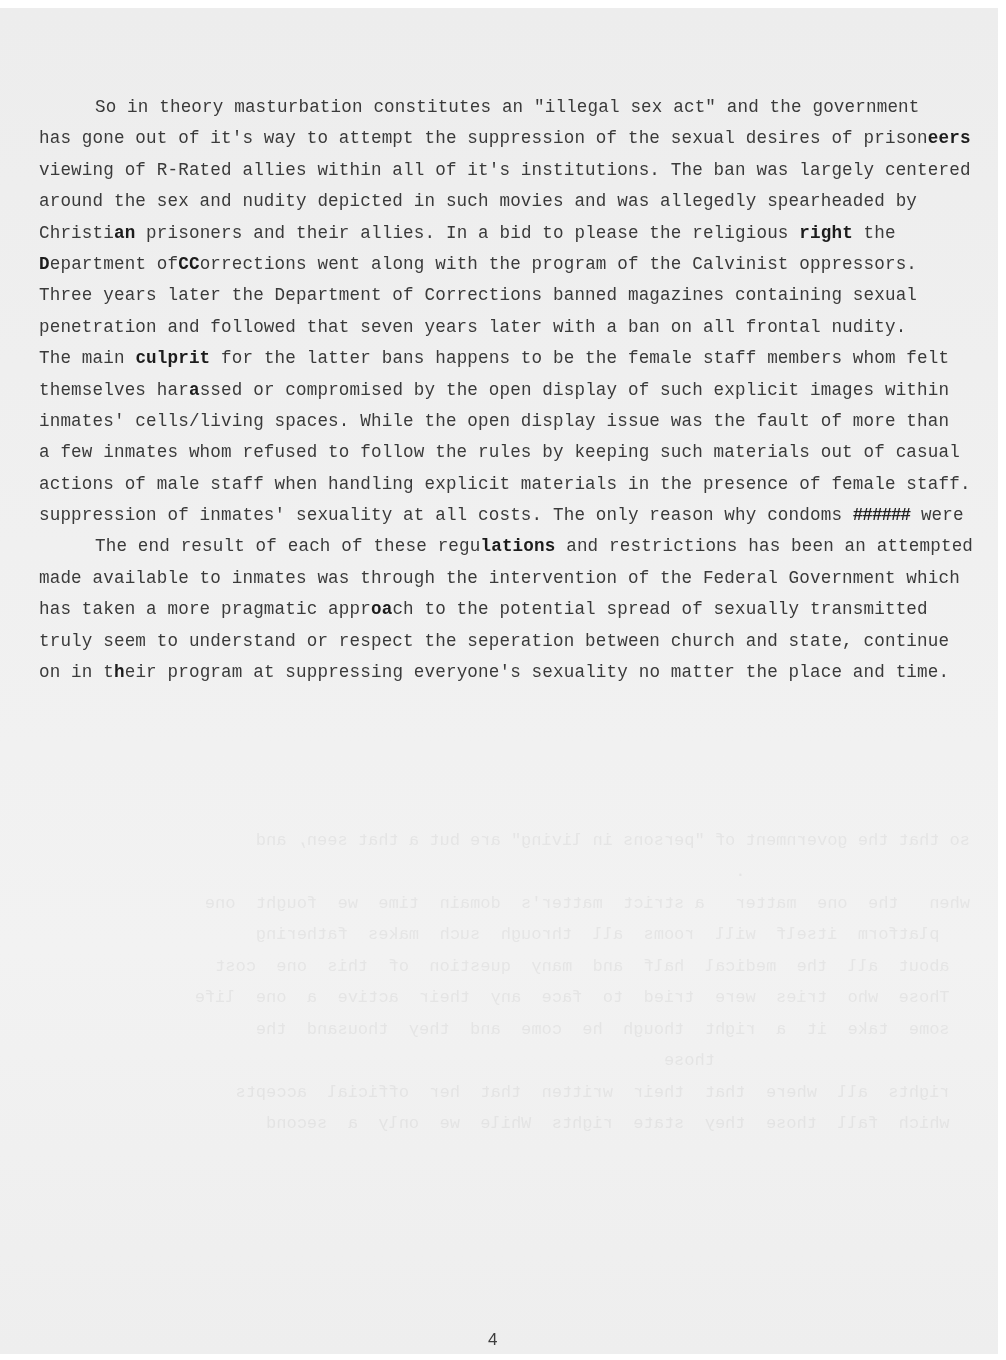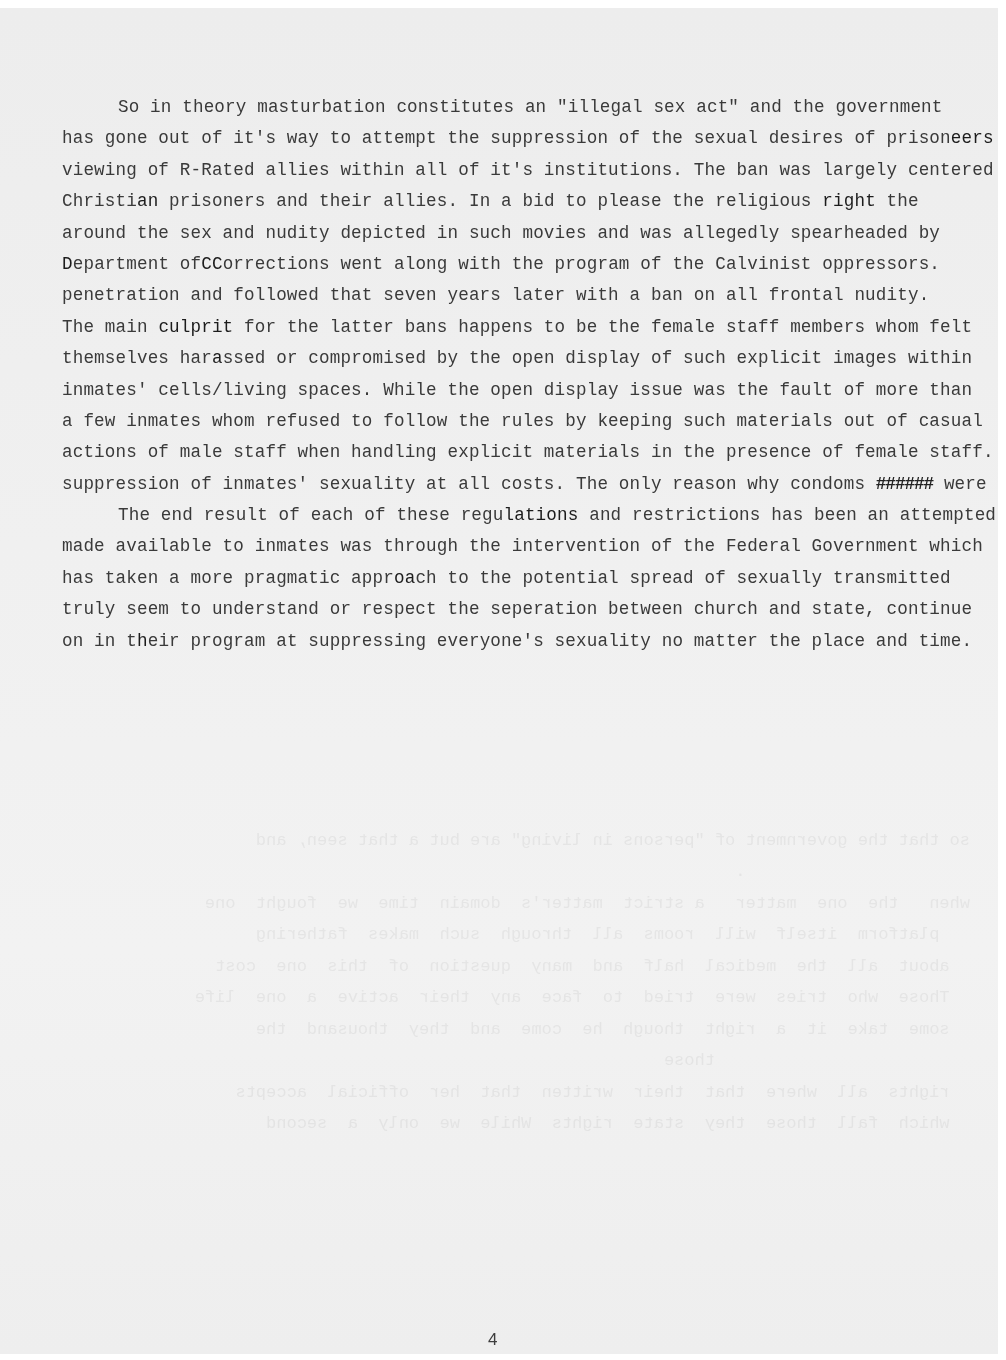--- a/index.html
+++ b/index.html
@@ -17,38 +17,38 @@
   .page {
     position: absolute;
     left: 0;
     top: 8px;
     width: 998px;
     height: 1346px;
     background: linear-gradient(180deg, #ededed 0%, #f0f0f0 40%, #f2f2f2 70%, #eeeeee 100%);
   }
   .text-block {
     position: absolute;
-    left: 62px;
+    left: 39px;
     top: 84px;
     width: 930px;
   }
   .line {
     height: 31.4px;
     line-height: 31.4px;
     font-size: 17.6px;
     color: #3a3a3a;
     white-space: pre;
     letter-spacing: 0.15px;
   }
   .line.indent {
     padding-left: 56px;
   }
   .line b {
     color: #1c1c1c;
-    font-weight: normal;
+    font-weight: bold;
   }
   .redacted {
     display: inline-block;
     color: #222;
     font-weight: bold;
     letter-spacing: -1px;
   }
   
   .bleed {
     position: absolute;
@@ -87,23 +87,24 @@
                          those
   rights  all  where  that  their  written  that  her  official  accepts
   which  fall  those  they  state  rights  While  we  only  a  second
   </div>
 
   <div class="text-block" id="body">
       <div>
         <div class="line indent"><span>So in theory masturbation constitutes an "illegal sex act" and the government</span></div>
         <div class="line"><span>has gone out of it's way to attempt the suppression of the sexual desires of prison</span><b>eers</b></div>
         <div class="line"><span>viewing of R-Rated allies within all of it's institutions. The ban was largely centered</span></div>
+        <div class="line"><span>around the sex and nudity depicted in such movies and was allegedly spearheaded by</span></div>
         <div class="line"><span>Christi</span><b>an</b><span> prisoners and their allies. In a bid to please the religious </span><b>right</b><span> the</span></div>
-        <div class="line"><span>around the sex and nudity depicted in such movies and was allegedly spearheaded by</span></div>
         <div class="line"><b>D</b><span>epartment of</span><b>CC</b><span>orrections went along with the program of the Calvinist oppressors.</span></div>
+        <div class="line"><span>Three years later the Department of Corrections banned magazines containing sexual</span></div>
         <div class="line"><span>penetration and followed that seven years later with a ban on all frontal nudity.</span></div>
         <div class="line"><span>The main </span><b>culprit</b><span> for the latter bans happens to be the female staff members whom felt</span></div>
         <div class="line"><span>themselves har</span><b>a</b><span>ssed or compromised by the open display of such explicit images within</span></div>
         <div class="line"><span>inmates' cells/living spaces. While the open display issue was the fault of more than</span></div>
         <div class="line"><span>a few inmates whom refused to follow the rules by keeping such materials out of casual</span></div>
         <div class="line"><span>actions of male staff when handling explicit materials in the presence of female staff.</span></div>
       </div>
       <div>
         <div class="line"><span>suppression of inmates' sexuality at all costs. The only reason why condoms </span><span class="redacted">######</span><span> were</span></div>
         <div class="line indent"><span>The end result of each of these regu</span><b>lations</b><span> and restrictions has been an attempted</span></div>

